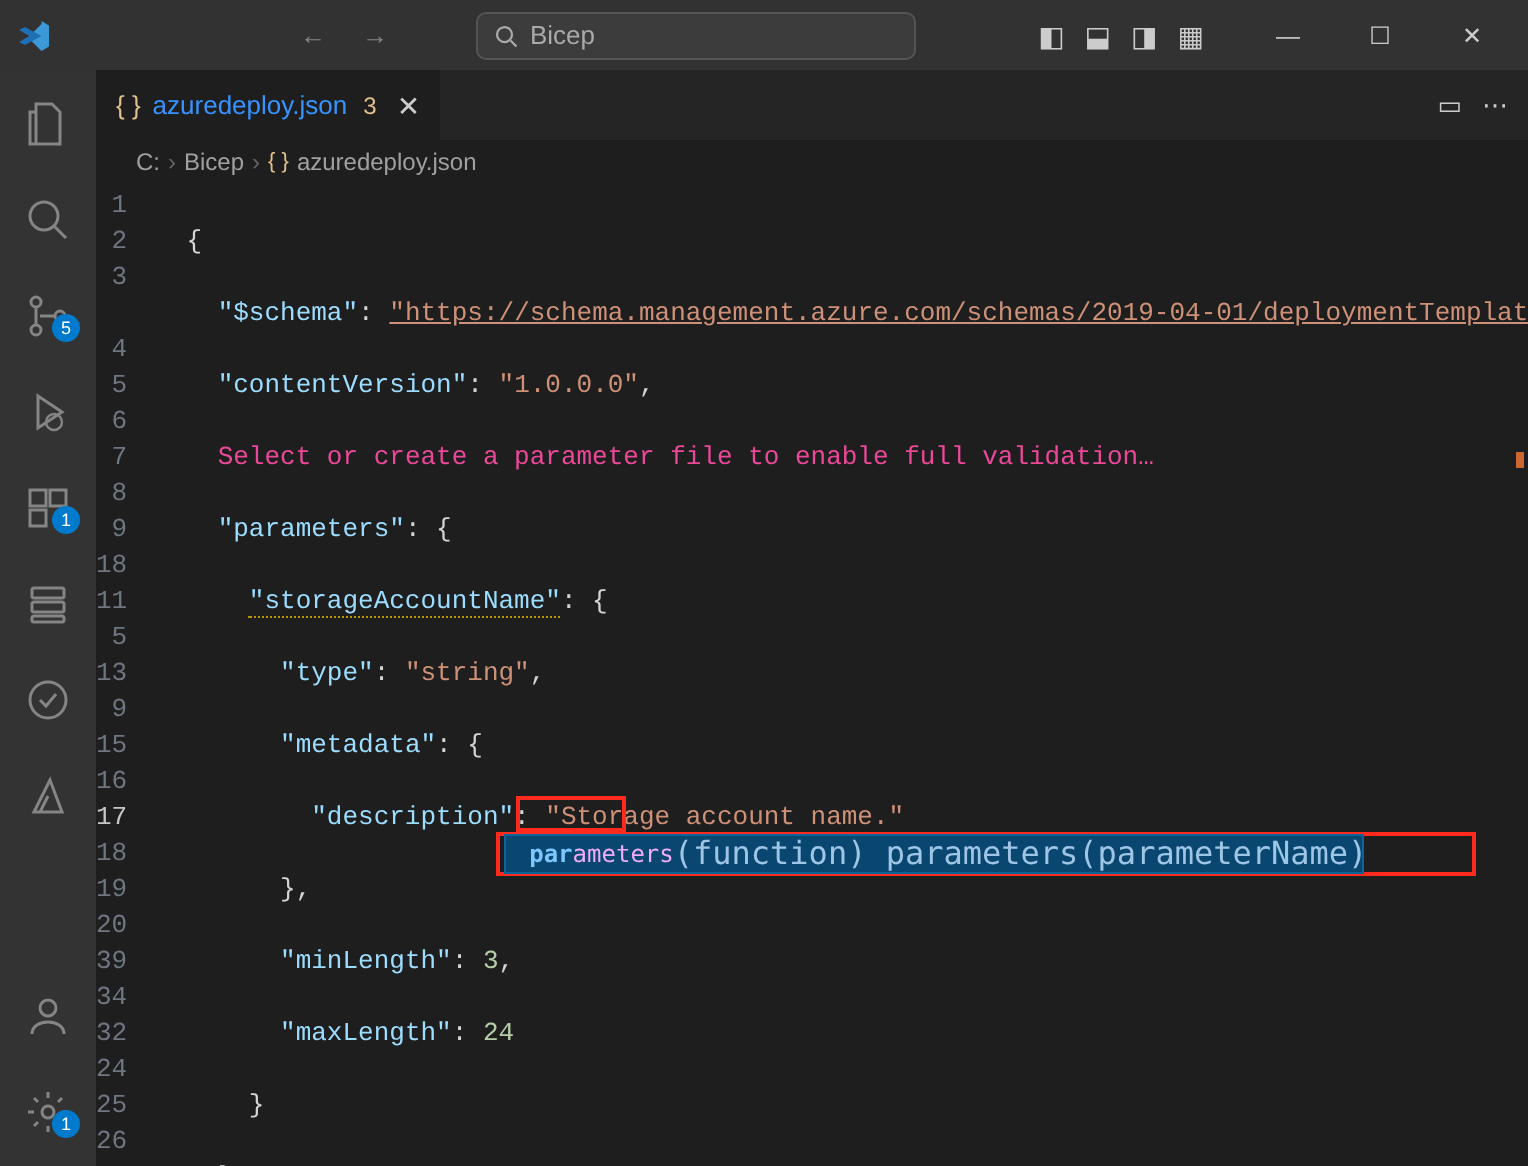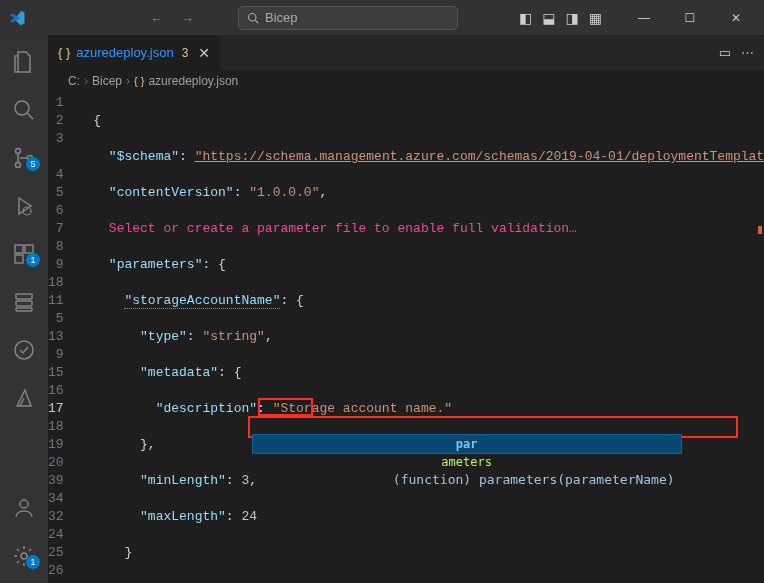--- a/index.html
+++ b/index.html
@@ -153,22 +153,22 @@
     display: flex;
     align-items: center;
     font-family: Consolas, monospace;
     font-size: 12px;
     color: #dcdcdc;
     padding: 0 6px;
     z-index: 5;
   }
   .intellisense .cube { width:14px; height:14px; margin-right:6px; }
   .intellisense .match-bold { color: #7cc7ff; font-weight:bold;}
-  .intellisense .rest { color: #bef264;}
-  .intellisense .hint { margin-left: auto; color: #9ec5e6; font-size:13px;}
+  .intellisense .rest { color: #f0abfc;}
+  .intellisense .hint { margin-left: auto; color: #9ec5e6; font-size:16px;}
   .gutter .ln { height:18px; }
   .mini-indicator {
     position: absolute;
     right: 2px;
     top: 134px;
     width: 4px;
     height: 8px;
     background: #cc6633;
   }
 </style>
@@ -362,21 +362,21 @@
 
 
 
 
 
         
         <div class="red-box" style="left:180px; top:306px; width:55px; height:18px;"></div>
         <div class="red-box" style="left:170px; top:324px; width:490px; height:22px;"></div>
 
         
-        <div class="intellisense" style="top:342px; left:174px;flex-direction:column;">
+        <div class="intellisense" style="top:325px; left:174px;">
           <svg class="cube" viewBox="0 0 16 16">
               <path d="M8 1l6 3v8l-6 3-6-3V4z" fill="none" stroke="#75beff" stroke-width="1"></path>
               <path d="M2 4l6 3 6-3M8 7v8" stroke="#75beff" stroke-width="1"></path>
             </svg>
           <span class="match-bold">par</span><span class="rest">ameters</span>
           <span class="hint">(function) parameters(parameterName)</span>
         </div>
       </div>
       <div class="mini-indicator"></div>
     </div>

